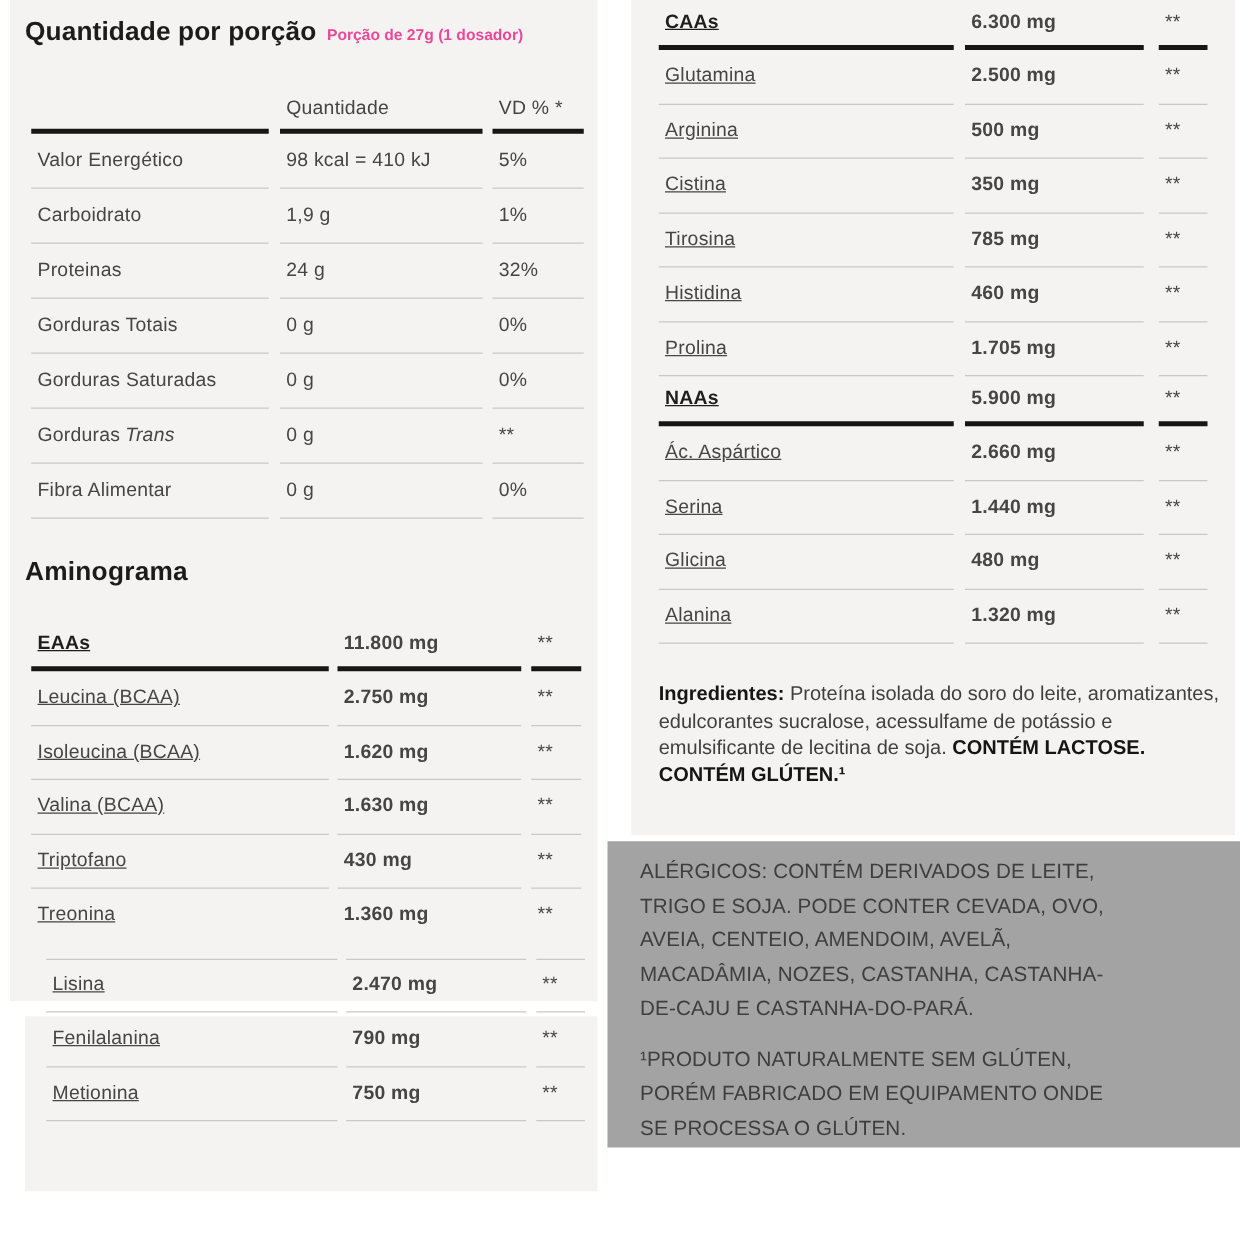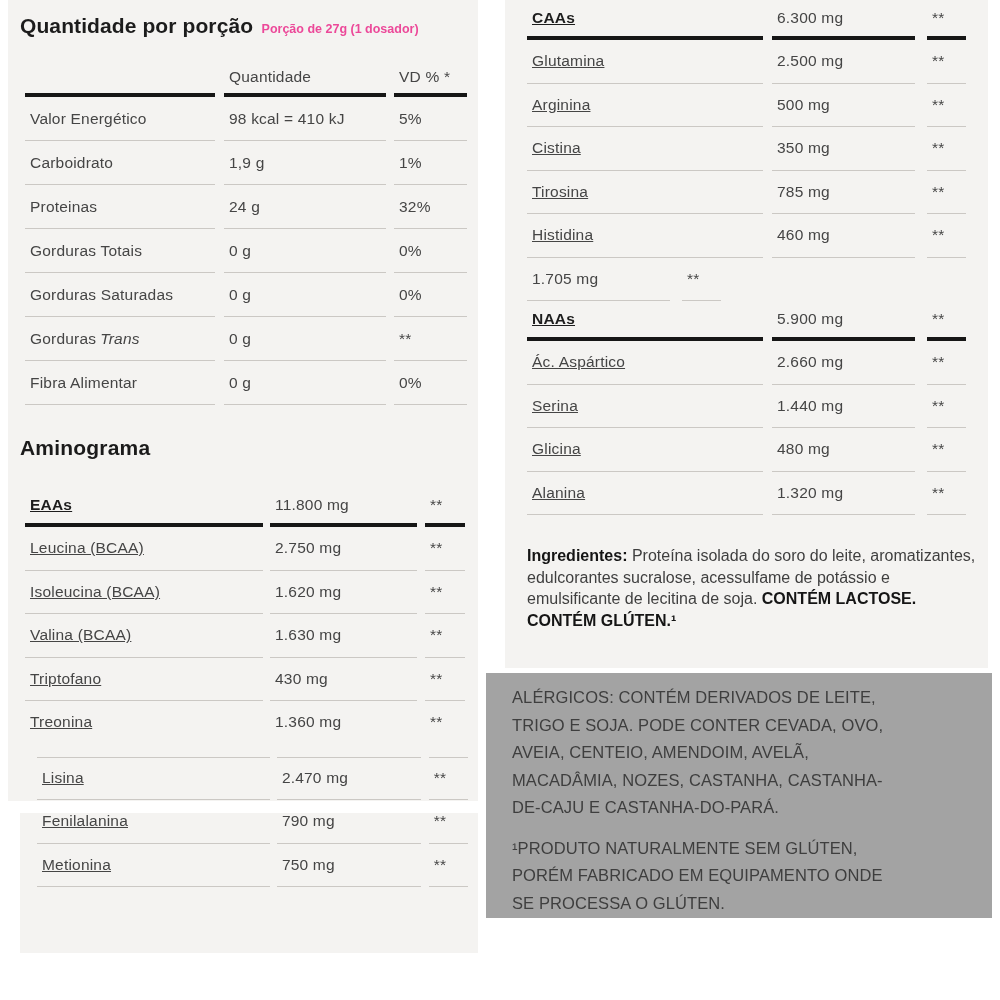--- a/index.html
+++ b/index.html
@@ -13,39 +13,39 @@
   .bg-right{left:505px;top:0;width:483px;height:668px;background:#f4f3f1;}
 
   .left-col{position:absolute;left:8px;top:0;width:470px;z-index:1;}
   .right-col{position:absolute;left:505px;top:0;width:483px;z-index:1;}
 
   .panel-title{margin:14px 0 0 12px;}
   .panel-title .main{font-size:21px;font-weight:700;color:#1c1c1c;letter-spacing:.1px;}
   .panel-title .sub{font-size:12.5px;font-weight:700;color:#ec4899;margin-left:4px;}
 
   .table{margin-left:17px;}
-  .t-nutri{margin-top:23px;width:442px;}
+  .t-nutri{margin-top:33px;width:442px;}
   .trow{display:flex;}
   .t-nutri .trow{height:44px;}
   .t-amino .trow{height:43.5px;}
   .cell{display:flex;align-items:center;box-sizing:border-box;height:100%;
         padding-left:5px;border-bottom:1px solid #cbc8c4;
         font-size:15.5px;color:#454545;letter-spacing:.2px;}
   .hrow{height:36px !important;}
   .t-amino .hrow{height:40px !important;}
   .hrow .cell{border-bottom:4px solid #161616;}
   .hrow .c1{font-weight:700;color:#1d1d1d;}
   .it{font-style:italic;margin-left:4px;}
 
   .t-nutri .c1{width:190px;margin-right:9px;}
   .t-nutri .c2{width:162px;margin-right:8px;}
   .t-nutri .c3{width:73px;}
 
   .t-amino .c1{width:238px;margin-right:7px;text-decoration:underline;}
-  .t-amino .c2{width:147px;margin-right:8px;}
+  .t-amino .c2{width:147px;margin-right:8px;font-weight:bold;}
   .t-amino .c3{width:40px;}
 
   .t-amino-right{margin-left:22px;width:440px;}
   .t-amino-right .c1{width:236px;margin-right:9px;}
   .t-amino-right .c2{width:143px;margin-right:12px;}
   .t-amino-right .c3{width:39px;}
 
   .amino-heading{margin:31px 0 0 12px;font-size:21px;font-weight:700;color:#1b1b1b;letter-spacing:.2px;}
   .t-amino-left{margin-top:27px;width:443px;margin-left:17px;}
 
@@ -203,20 +203,21 @@
           <div class="cell c1">Tirosina</div>
           <div class="cell c2">785 mg</div>
           <div class="cell c3">**</div>
         </div>
         <div class="trow">
           <div class="cell c1">Histidina</div>
           <div class="cell c2">460 mg</div>
           <div class="cell c3">**</div>
         </div>
         <div class="trow">
+          <div class="cell c1">Prolina</div>
           <div class="cell c2">1.705 mg</div>
           <div class="cell c3">**</div>
         </div>
         <div class="trow hrow">
           <div class="cell c1">NAAs</div>
           <div class="cell c2">5.900 mg</div>
           <div class="cell c3">**</div>
         </div>
         <div class="trow">
           <div class="cell c1">Ác. Aspártico</div>

